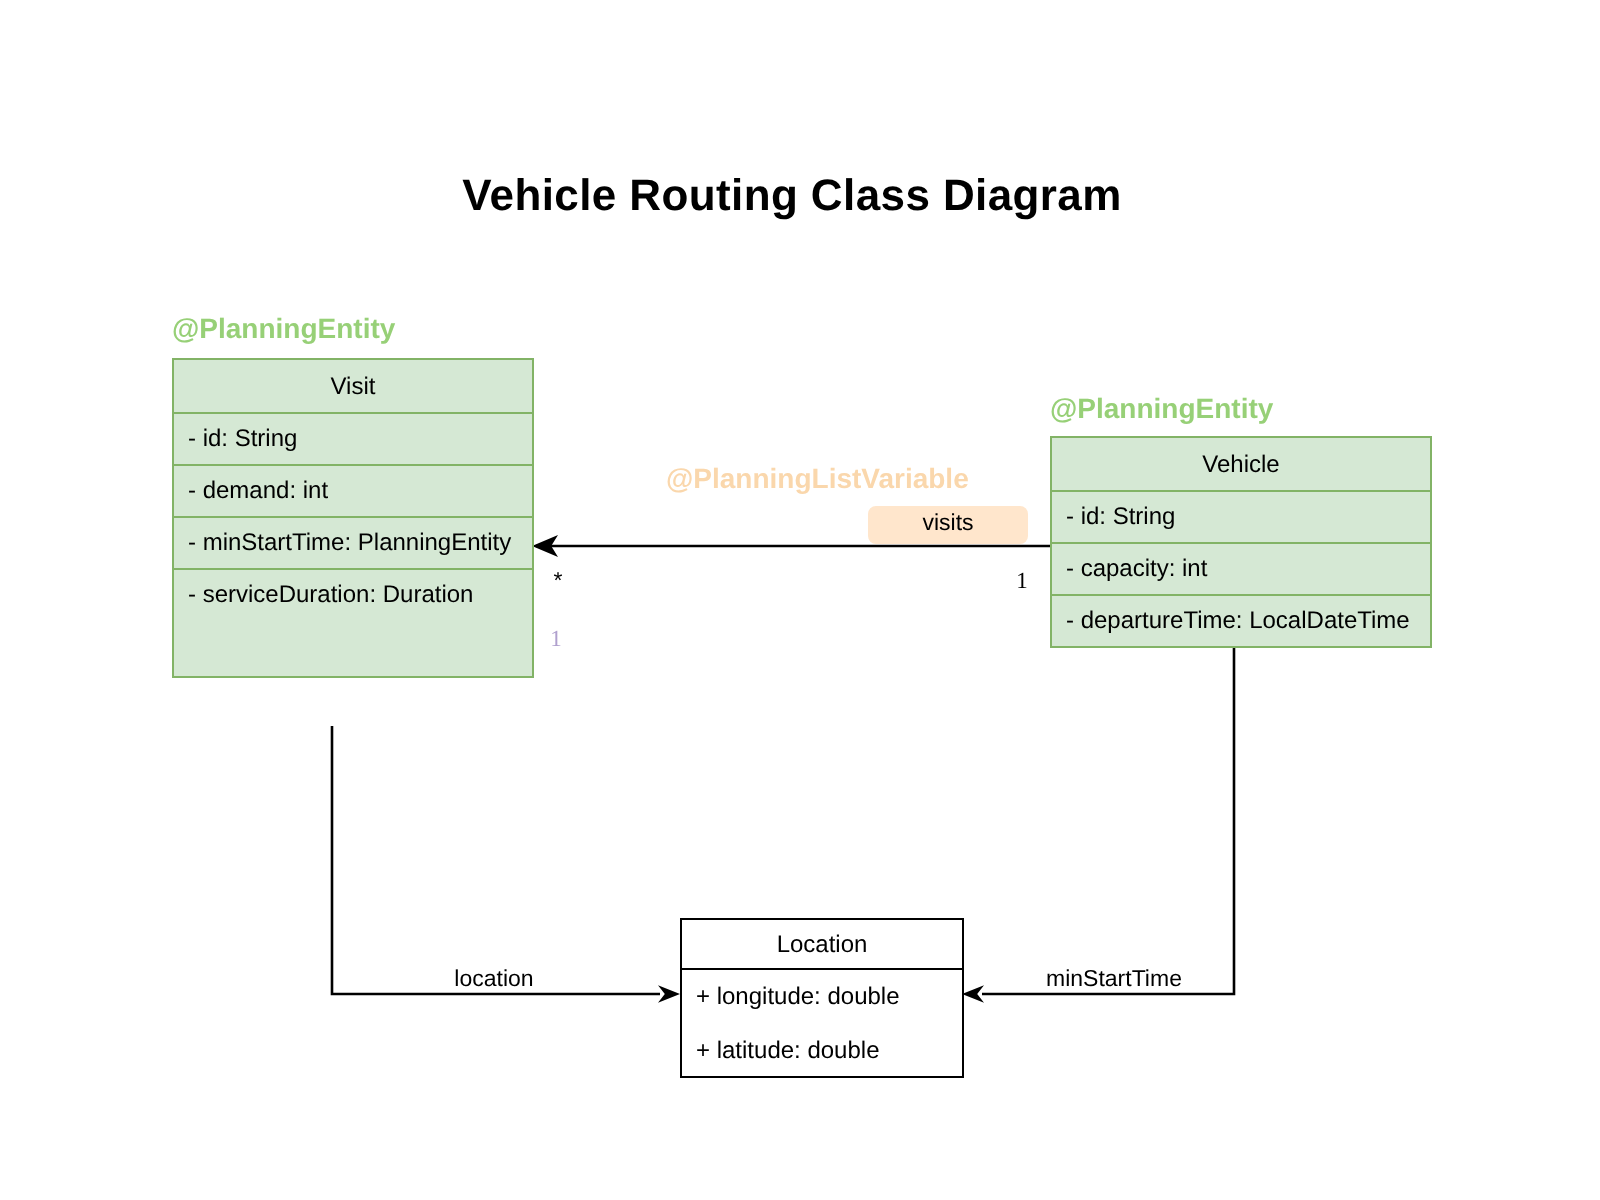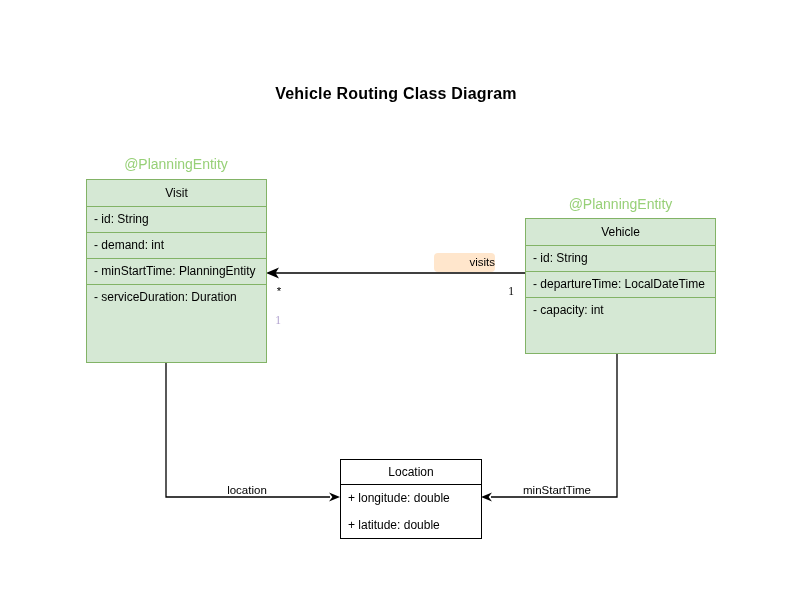--- a/index.html
+++ b/index.html
@@ -13,24 +13,24 @@
     --line:#000000;
     --muted-multiplicity:#b0a0ce;
   }
   html,body{margin:0;padding:0;background:#fff;}
   .canvas{
     position:relative;width:800px;height:600px;background:#fff;overflow:hidden;
     font-family:"Liberation Sans",sans-serif;color:#000;
   }
   .title{
     position:absolute;left:0;top:85px;width:792px;text-align:center;
-    font-size:16px;font-weight:bold;letter-spacing:.2px;
+    font-size:22px;font-weight:bold;letter-spacing:.2px;
   }
   .annotation{
-    position:absolute;text-align:center;font-size:14px;font-weight:normal;
+    position:absolute;text-align:left;font-size:14px;font-weight:bold;
     white-space:nowrap;
   }
   .annotation.green{color:var(--entity-annotation);}
   .annotation.peach{color:var(--list-variable-annotation);}
   .uml-class{
     position:absolute;box-sizing:border-box;background:var(--class-fill);
     border:1px solid var(--class-border);font-size:12px;
   }
   .uml-class .hdr{
     height:26px;line-height:26px;text-align:center;box-sizing:border-box;
@@ -71,43 +71,44 @@
     <polygon points="266,273 279,267.5 275.6,273 279,278.5" fill="#000"></polygon>
 
     <path d="M 166 363 L 166 497 L 330 497" fill="none" stroke="#000" stroke-width="1.3"></path>
     <polygon points="340,497 329,492.6 332.4,497 329,501.4" fill="#000"></polygon>
 
     <path d="M 617 324 L 617 497 L 491 497" fill="none" stroke="#000" stroke-width="1.3"></path>
     <polygon points="481,497 492,492.6 488.6,497 492,501.4" fill="#000"></polygon>
   </svg>
 
   <div class="annotation green" style="left:86px;top:156px;width:180px;">@PlanningEntity</div>
-  <div class="uml-class" style="left:86px;top:179px;width:181px;height:184px;">
+  <div class="uml-class" style="left:86px;top:179px;width:181px;height:160px;">
     <div class="hdr">Visit</div>
     <div class="row">- id: String</div>
     <div class="row">- demand: int</div>
     <div class="row">- minStartTime: PlanningEntity</div>
     <div class="row">- serviceDuration: Duration</div>
   </div>
 
   <div class="annotation green" style="left:525px;top:196px;width:191px;">@PlanningEntity</div>
-  <div class="uml-class" style="left:525px;top:218px;width:191px;height:136px;">
+  <div class="uml-class" style="left:525px;top:218px;width:191px;height:106px;">
     <div class="hdr">Vehicle</div>
     <div class="row">- id: String</div>
+    <div class="row">- capacity: int</div>
     <div class="row">- departureTime: LocalDateTime</div>
-    <div class="row">- capacity: int</div>
   </div>
 
   <div class="uml-class plain" style="left:340px;top:459px;width:142px;height:80px;">
     <div class="hdr">Location</div>
     <div class="row">+ longitude: double</div>
     <div class="row">+ latitude: double</div>
   </div>
 
-  <div class="badge" style="left:434px;top:253px;width:61px;height:19px;line-height:19px;text-align:right;">visits</div>
+  <div class="annotation peach" style="left:333px;top:231px;width:200px;">@PlanningListVariable</div>
+  <div class="badge" style="left:434px;top:253px;width:80px;height:19px;line-height:19px;">visits</div>
   <div class="mult" style="left:271px;top:285px;">*</div>
   <div class="mult serif" style="left:503px;top:285px;">1</div>
   <div class="mult serif purple" style="left:270px;top:314px;">1</div>
 
   <div class="edge-label" style="left:192px;top:484px;">location</div>
   <div class="edge-label" style="left:502px;top:484px;">minStartTime</div>
 
 </div>
 
 </body></html>

